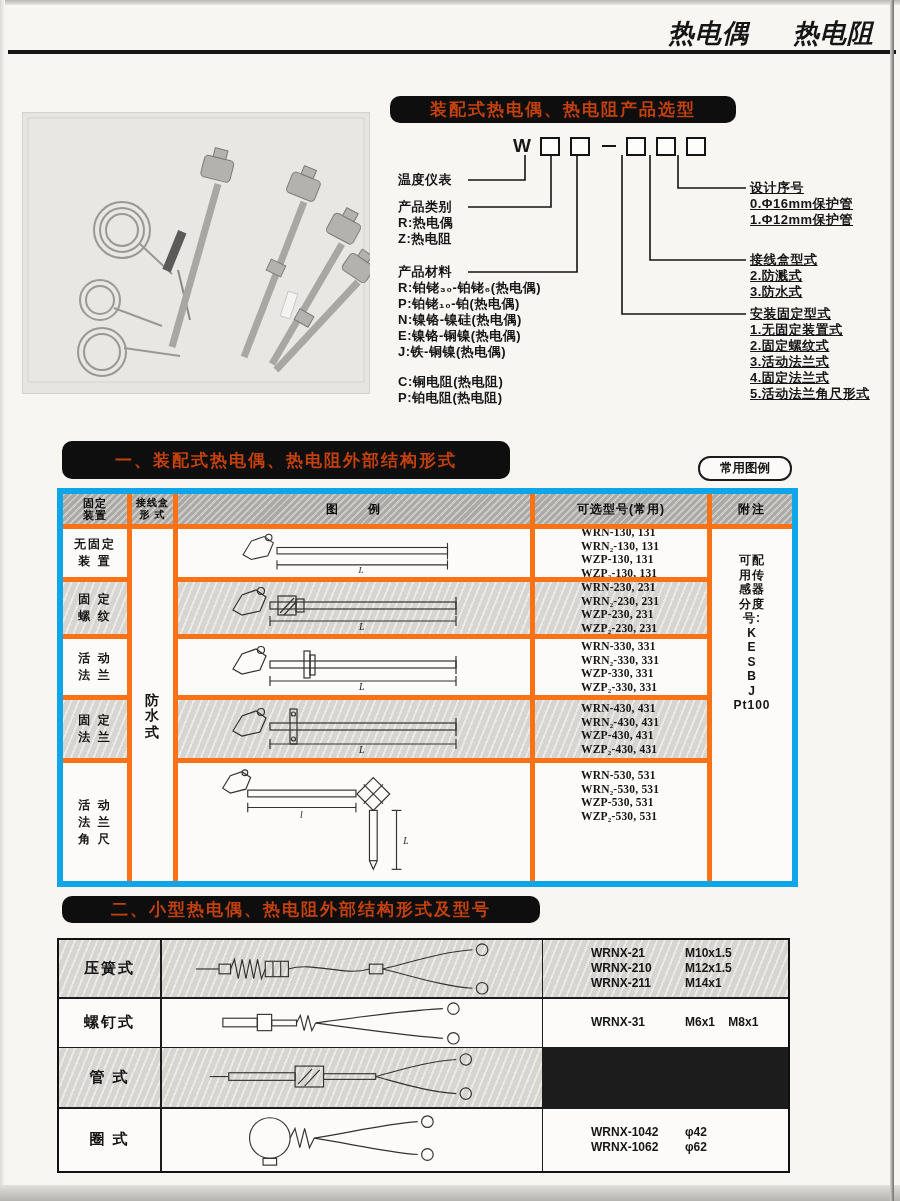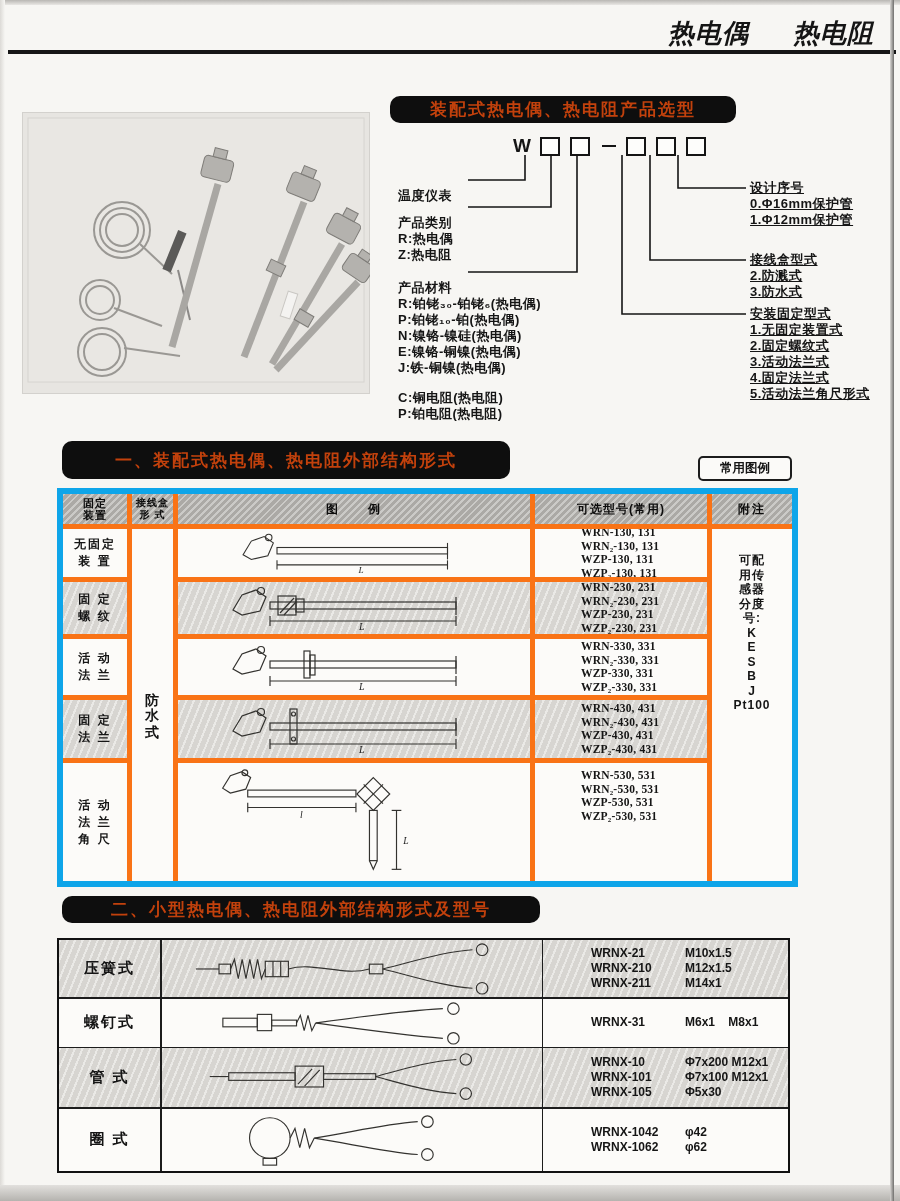--- a/index.html
+++ b/index.html
@@ -16,29 +16,29 @@
             font-style:italic;font-weight:700;font-size:26px;letter-spacing:1px;}
   .rule{left:8px;top:50px;width:888px;height:4px;background:#161616;}
   
   .photo{left:22px;top:112px;width:348px;height:282px;background:#e7e5e1;box-shadow:0 0 0 1px #d3d1cd inset;}
   
   .bar{background:#0e0e0e;border-radius:10px;color:#c2410c;display:flex;align-items:center;justify-content:center;
        font-weight:700;font-size:17px;letter-spacing:2px;}
   .sel-title{left:390px;top:96px;width:346px;height:27px;}
   .bar1{left:62px;top:441px;width:448px;height:38px;}
   .bar2{left:62px;top:896px;width:478px;height:27px;}
-  .badge{left:698px;top:456px;width:90px;height:21px;border:2px solid #1c1c1c;border-radius:5px;background:#fbfaf8;
+  .badge{left:698px;top:456px;width:90px;height:21px;border:2px solid #1c1c1c;border-radius:12px;background:#fbfaf8;
          display:flex;align-items:center;justify-content:center;font-size:12.5px;font-weight:700;}
   
   .code-row{left:513px;top:137px;height:18px;display:flex;align-items:center;}
   .code-w{font-weight:700;font-size:19px;margin-right:9px;}
   .code-box{width:16px;height:15px;border:2px solid #141414;background:#fdfdfb;margin-right:10px;}
   .code-dash{width:14px;height:0;border-top:2.5px solid #141414;margin:0 10px 0 2px;}
   
-  .sel-left{left:398px;top:172px;width:240px;margin-top:16px;}
+  .sel-left{left:398px;top:172px;width:240px;}
   .sel-right{left:750px;top:180px;width:146px;text-decoration:underline;}
   .sl-h,.sl-i{height:16px;line-height:16px;font-size:13px;font-weight:700;letter-spacing:.5px;white-space:nowrap;}
   .mt-a{margin-top:11px}.mt-b{margin-top:17px}.mt-c{margin-top:14px}
   .mt-d{margin-top:24px}.mt-e{margin-top:6px}
   .connectors{left:0;top:0;pointer-events:none;}
   .connectors path{stroke:#141414;stroke-width:1.6;fill:none;}
   
   .t1{left:57px;top:488px;width:729px;display:grid;grid-template-columns:64px 41px 352px 172px 1fr;
       grid-template-rows:30px 48px 52px 56px 58px 118px;gap:5px;background:#f97316;border:6px solid #0ea5e9;}
   .t2{left:57px;top:938px;width:729px;display:grid;grid-template-columns:101px 380px 1fr;
@@ -393,34 +393,20 @@
         <rect x="130" y="17" width="30" height="22"></rect>
           <line x1="133" y1="36" x2="148" y2="20"></line>
           <line x1="140" y1="38" x2="156" y2="21"></line>
         <rect x="160" y="25" width="55" height="6"></rect>
         <path d="M215 28 C 245 20 270 12 300 10"></path>
           <circle cx="310" cy="10" r="6"></circle>
         <path d="M215 28 C 245 36 270 44 300 46"></path>
           <circle cx="310" cy="46" r="6"></circle>
       </svg>
     </div>
-    <div class="c m2cell shade" style="grid-area:3/3">
-      <div class="m2line">
-          <span class="mm">WRNX-10</span>
-          <span class="ss">Φ7x200 M12x1</span>
-        </div>
-      <div class="m2line">
-          <span class="mm">WRNX-101</span>
-          <span class="ss">Φ7x100 M12x1</span>
-        </div>
-      <div class="m2line">
-          <span class="mm">WRNX-105</span>
-          <span class="ss">Φ5x30</span>
-        </div>
-    </div>
 
     <div class="c t2label" style="grid-area:4/1">圈 式</div>
     <div class="c" style="grid-area:4/2">
       <svg class="draw" width="380" height="58" viewBox="0 0 380 60">
         <circle cx="105" cy="28" r="21"></circle>
           <rect x="98" y="49" width="14" height="7"></rect>
         <polyline points="126,28 131,18 136,38 141,18 146,38 151,28"></polyline>
         <path d="M151 28 C 190 22 220 14 258 11"></path>
           <circle cx="268" cy="11" r="6"></circle>
         <path d="M151 28 C 190 34 220 42 258 45"></path>

